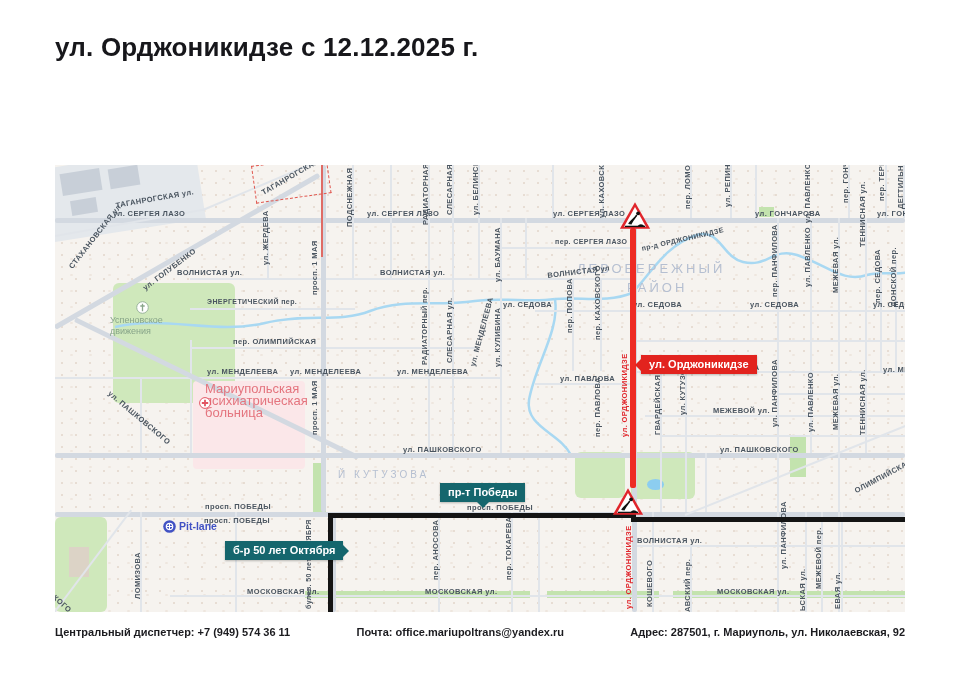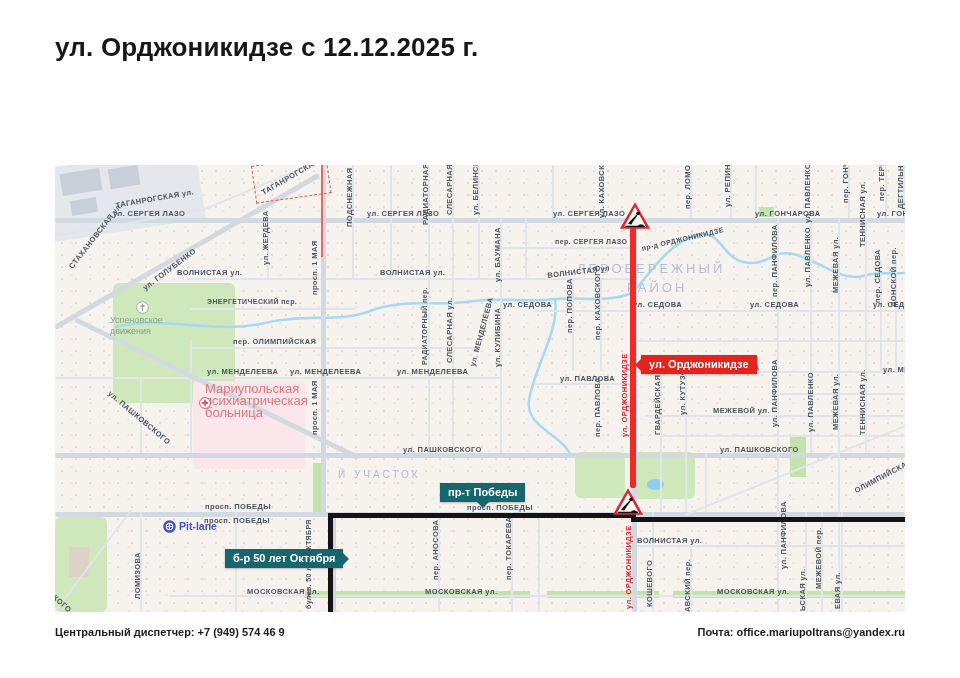--- a/index.html
+++ b/index.html
@@ -145,21 +145,21 @@
       <div class="road" style="left: -8px; top: 456px; width: 140px; transform: rotate(-53deg);"></div>
       <div class="boundary" style="left: 196px; top: 1px; width: 74px; height: 36px; transform: rotate(-8deg);"></div>
       <div class="bline" style="left: 266px; top: 0px; width: 2px; height: 92px;"></div>
       <div class="seg" style="left: 273px; top: 347.5px; width: 306px; height: 5px; background: rgb(20, 20, 20);"></div>
       <div class="seg" style="left: 576px; top: 347.5px; width: 5px; height: 9px; background: rgb(20, 20, 20);"></div>
       <div class="seg" style="left: 579px; top: 351.5px; width: 271px; height: 5px; background: rgb(20, 20, 20);"></div>
       <div class="seg" style="left: 273px; top: 347.5px; width: 5px; height: 100px; background: rgb(20, 20, 20);"></div>
       <div class="red-route" style="left: 574.5px; top: 63px; width: 6px; height: 260px; background: rgb(238, 43, 36);"></div>
       <div class="dl" style="left: 522px; top: 96px; font-size: 13px;">ЛЕВОБЕРЕЖНЫЙ</div>
       <div class="dl" style="left: 572px; top: 115px; font-size: 13px;">РАЙОН</div>
-      <div class="dl" style="left: 283px; top: 304px; font-size: 10px;">Й УЧАСТОК</div>
+      <div class="dl" style="left: 283px; top: 304px; font-size: 10px;">Й КУТУЗОВА</div>
       <div class="sl" style="left: 60px; top: 36px; transform: rotate(-10deg);">ТАГАНРОГСКАЯ ул.</div>
       <div class="sl" style="left: 205px; top: 24px; transform: rotate(-30deg);">ТАГАНРОГСКАЯ ул</div>
       <div class="sl" style="left: 12px; top: 100px; transform: rotate(-52deg);">СТАХАНОВСКАЯ ул.</div>
       <div class="sl" style="left: 86px; top: 120px; transform: rotate(-37deg);">ул. ГОЛУБЕНКО</div>
       <div class="sl" style="left: 58px; top: 44px;">ул. СЕРГЕЯ ЛАЗО</div>
       <div class="sl" style="left: 312px; top: 44px;">ул. СЕРГЕЯ ЛАЗО</div>
       <div class="sl" style="left: 498px; top: 44px;">ул. СЕРГЕЯ ЛАЗО</div>
       <div class="sl" style="left: 500px; top: 73px; font-size: 7px;">пер. СЕРГЕЯ ЛАЗО</div>
       <div class="sl" style="left: 700px; top: 44px;">ул. ГОНЧАРОВА</div>
       <div class="sl" style="left: 822px; top: 44px;">ул. ГОНЧАРОВА</div>
@@ -262,20 +262,21 @@
       <div class="sign" style="left: 557px; top: 322px;"><svg width="32" height="29" viewBox="0 0 36 32">
           <polygon points="18,1 35,31 1,31" fill="#e0252b"></polygon>
           <polygon points="18,6.5 30.5,29 5.5,29" fill="#fff"></polygon>
           <circle cx="21.5" cy="13.5" r="2.1" fill="#111"></circle>
           <path d="M20,15.5 L16,21 L13,26 M19.5,16.5 L13.5,22.5 M13.5,22.5 L11,25.5" stroke="#111" stroke-width="1.7" fill="none"></path>
           <path d="M20.5,28.3 q4,-5 8.5,0 z" fill="#111"></path>
           <rect x="6.5" y="27.5" width="23" height="1.5" fill="#111"></rect>
         </svg></div>
       <div class="badge" style="left: 586px; top: 190px; background: rgb(226, 35, 30);">ул. Орджоникидзе<i class="arr" style="right: 100%; top: 50%; transform: translateY(-50%); border-right-color: rgb(226, 35, 30);"></i></div>
       <div class="badge" style="left: 385px; top: 318px; background: rgb(21, 102, 109);">пр-т Победы<i class="arr" style="top: 100%; left: 50%; transform: translateX(-50%); border-top-color: rgb(21, 102, 109);"></i></div>
-      <div class="badge" style="left: 170px; top: 384px; background: rgb(21, 102, 109);">б-р 50 лет Октября<i class="arr" style="left: 100%; top: 50%; transform: translateY(-50%); border-left-color: rgb(21, 102, 109);"></i></div>
+      <div class="badge" style="left: 170px; top: 376px; background: rgb(21, 102, 109);">б-р 50 лет Октября<i class="arr" style="left: 100%; top: 50%; transform: translateY(-50%); border-left-color: rgb(21, 102, 109);"></i></div>
     </div>
 
   <div id="footer">
-    <span>Центральный диспетчер: +7 (949) 574 46 9</span>
+    <span>Центральный диспетчер: +7 (949) 574 36 11</span>
     <span>Почта: office.mariupoltrans@yandex.ru</span>
+    <span>Адрес: 287501, г. Мариуполь, ул. Николаевская, 92</span>
   </div>
 </div>
 
 </body></html>

